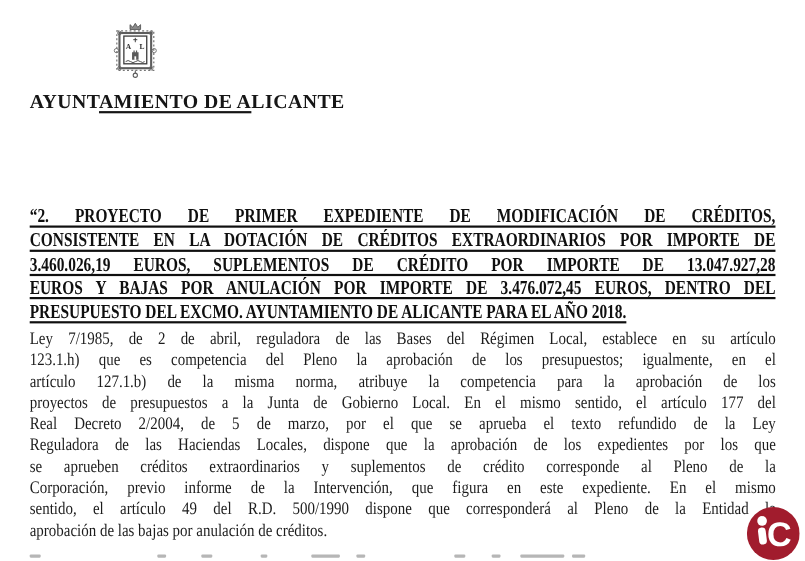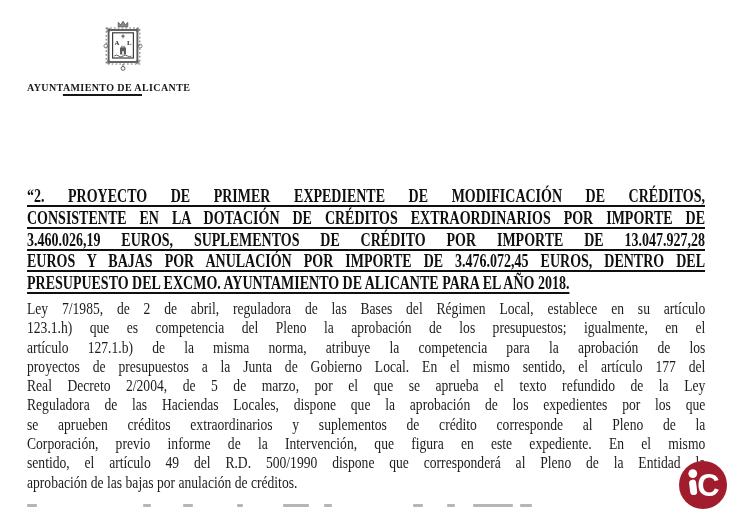--- a/index.html
+++ b/index.html
@@ -16,21 +16,21 @@
     position: absolute;
     left: 99px; top: 14px;
     width: 48px; height: 64px;
   }
   .crest svg { width: 100%; height: 100%; display: block; }
 
   .org-name {
     position: absolute;
     left: 27px; top: 82px;
     font-weight: bold;
-    font-size: 10px;
+    font-size: 18px;
     letter-spacing: 0.4px;
     color: #161616;
     white-space: nowrap;
   }
   .org-name .u {
     text-decoration: underline;
     text-decoration-thickness: 1.5px;
     text-underline-offset: 3px;
   }
 

